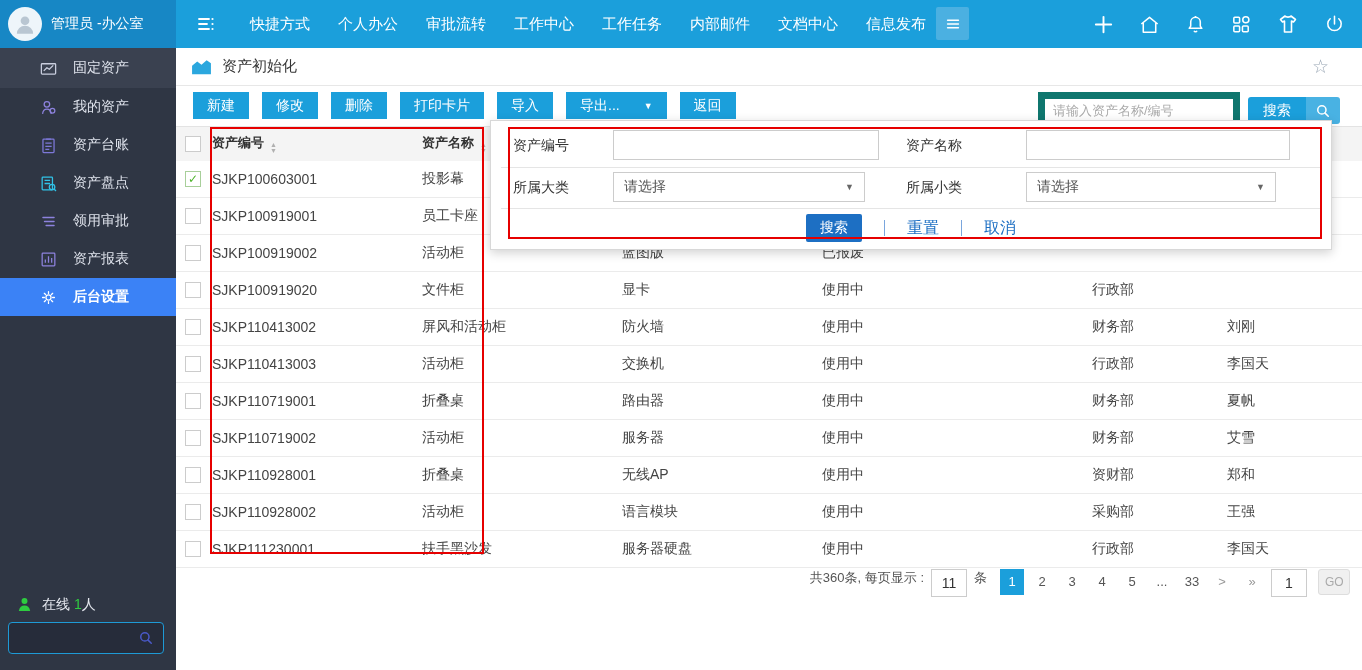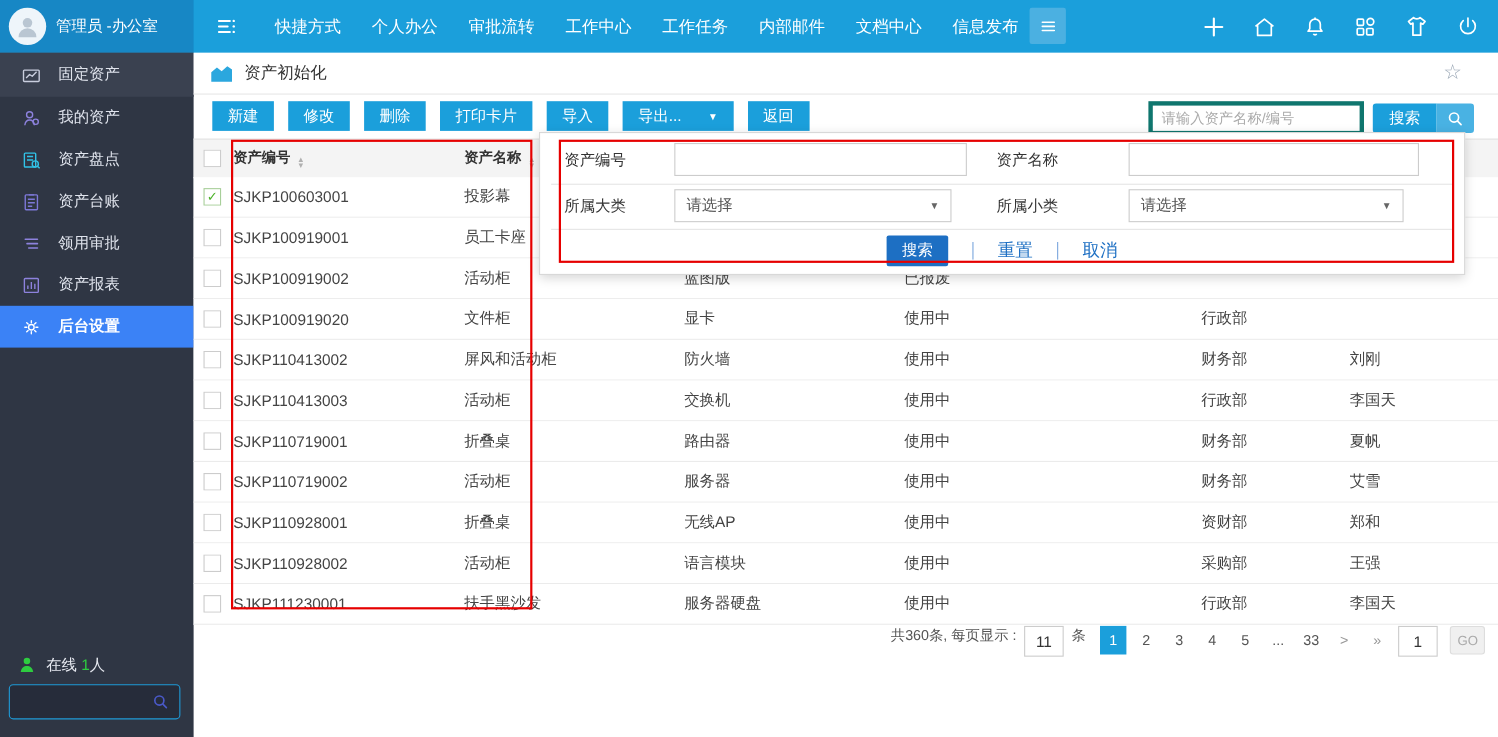--- a/index.html
+++ b/index.html
@@ -17,21 +17,21 @@
   .top-menu-icon{position:absolute;left:194px;top:12px;}
   .topnav{position:absolute;left:236px;top:0;height:48px;display:flex;align-items:center;}
   .nav-item{padding:0 14px;color:#fff;font-size:15px;cursor:pointer;white-space:nowrap;}
   .menu-box{position:absolute;left:936px;top:7px;width:33px;height:33px;background:#4bb0e1;
             border-radius:2px;display:flex;align-items:center;justify-content:center;cursor:pointer;}
   .top-icons{position:absolute;right:16px;top:0;height:48px;display:flex;align-items:center;gap:23px;}
   .top-icon{cursor:pointer;}
 
   
   .sidebar{position:absolute;left:0;top:48px;width:176px;height:622px;background:#2f3644;}
-  .side-item{height:38px;display:flex;align-items:center;color:#dfe3ec;font-size:14px;cursor:pointer;}
+  .side-item{height:38px;display:flex;align-items:center;color:#dfe3ec;font-size:14px;cursor:pointer;padding-left:20px;}
   .side-item.first{height:40px;background:#3a4150;}
   .side-item.active{background:#3b82f6;color:#fff;font-weight:bold;}
   .side-icon{margin-left:19px;width:20px;display:flex;}
   .side-label{margin-left:14px;}
   .online{position:absolute;left:16px;bottom:56px;display:flex;align-items:flex-start;gap:9px;
           color:#e6e9f0;font-size:14px;}
   .online .green{color:#2ecc40;}
   .side-search{position:absolute;left:8px;right:12px;bottom:16px;height:30px;border:1px solid #1e9ad6;
                border-radius:4px;background:rgba(10,16,28,.25);display:flex;align-items:center;}
   .side-search input{flex:1;border:none;outline:none;background:transparent;color:#dfe3ec;
@@ -46,21 +46,21 @@
   .fav-star{position:absolute;right:33px;top:7px;font-size:19px;color:#9aa7b5;cursor:pointer;}
 
   
   .toolbar{position:absolute;left:176px;top:86px;right:0;height:40px;}
   .btn-row{position:absolute;left:17px;top:6px;display:flex;gap:13px;}
   .btn{height:27px;background:#1b9fdb;color:#fff;border:none;border-radius:0;font-size:14px;
        padding:0 14px;cursor:pointer;display:flex;align-items:center;
        font-family:"Liberation Sans","DejaVu Sans",sans-serif;}
   .btn .caret{font-size:9px;margin-left:24px;}
   .tb-search{position:absolute;right:22px;top:6px;display:flex;align-items:center;}
-  .tb-search input{width:172px;height:23px;border:4px solid #0f766e;padding:0 8px;font-size:13px;
+  .tb-search input{width:172px;height:23px;border:7px solid #0f766e;padding:0 8px;font-size:13px;
                    color:#ec4899;outline:none;margin-right:8px;}
   .tb-search input::placeholder{color:#aaa;}
   .search-btn{height:27px;width:58px;background:#1b9fdb;color:#fff;border:none;
               border-radius:3px 0 0 3px;font-size:14px;cursor:pointer;}
   .mag-btn{height:27px;width:34px;background:#49b2e3;border:none;border-radius:0 3px 3px 0;
            cursor:pointer;display:flex;align-items:center;justify-content:center;}
 
   
   .thead{position:absolute;left:176px;top:126px;right:0;height:34px;background:#f4f4f4;
          border-top:1px solid #e3e3e3;border-bottom:1px solid #e3e3e3;
@@ -208,38 +208,38 @@
           <span class="side-icon" style="color: rgb(141, 130, 221);">
             <svg width="19" height="19" viewBox="0 0 24 24" fill="none" stroke="currentColor" stroke-width="1.6">
               <circle cx="10" cy="8" r="3.5"></circle>
               <path d="M4.5 20c.5-4 3-6 5.5-6s5 2 5.5 6"></path>
               <circle cx="17" cy="16" r="3"></circle>
             </svg>
           </span>
           <span class="side-label">我的资产</span>
         </div>
         <div class="side-item">
+          <span class="side-icon" style="color: rgb(125, 120, 216);">
+            <svg width="19" height="19" viewBox="0 0 24 24" fill="none" stroke="currentColor" stroke-width="1.6">
+              <rect x="5" y="4" width="14" height="17" rx="1"></rect>
+              <path d="M9 4h6M8 9h8M8 13h8M8 17h5"></path>
+            </svg>
+          </span>
+          <span class="side-label">资产台账</span>
+        </div>
+        <div class="side-item">
           <span class="side-icon" style="color: rgb(49, 195, 232);">
             <svg width="19" height="19" viewBox="0 0 24 24" fill="none" stroke="currentColor" stroke-width="1.6">
               <rect x="4" y="4" width="13" height="16" rx="1"></rect>
               <path d="M7 8h7M7 12h7"></path>
               <circle cx="16.5" cy="16.5" r="3.5"></circle>
               <path d="M19 19l2.5 2.5"></path>
             </svg>
           </span>
           <span class="side-label">资产盘点</span>
-        </div>
-        <div class="side-item">
-          <span class="side-icon" style="color: rgb(125, 120, 216);">
-            <svg width="19" height="19" viewBox="0 0 24 24" fill="none" stroke="currentColor" stroke-width="1.6">
-              <rect x="5" y="4" width="14" height="17" rx="1"></rect>
-              <path d="M9 4h6M8 9h8M8 13h8M8 17h5"></path>
-            </svg>
-          </span>
-          <span class="side-label">资产台账</span>
         </div>
         <div class="side-item">
           <span class="side-icon" style="color: rgb(141, 130, 221);">
             <svg width="19" height="19" viewBox="0 0 24 24" fill="none" stroke="currentColor" stroke-width="1.8" stroke-linecap="round">
               <path d="M5 7h14M7 12h12M9 17h10"></path>
             </svg>
           </span>
           <span class="side-label">领用审批</span>
         </div>
         <div class="side-item">

